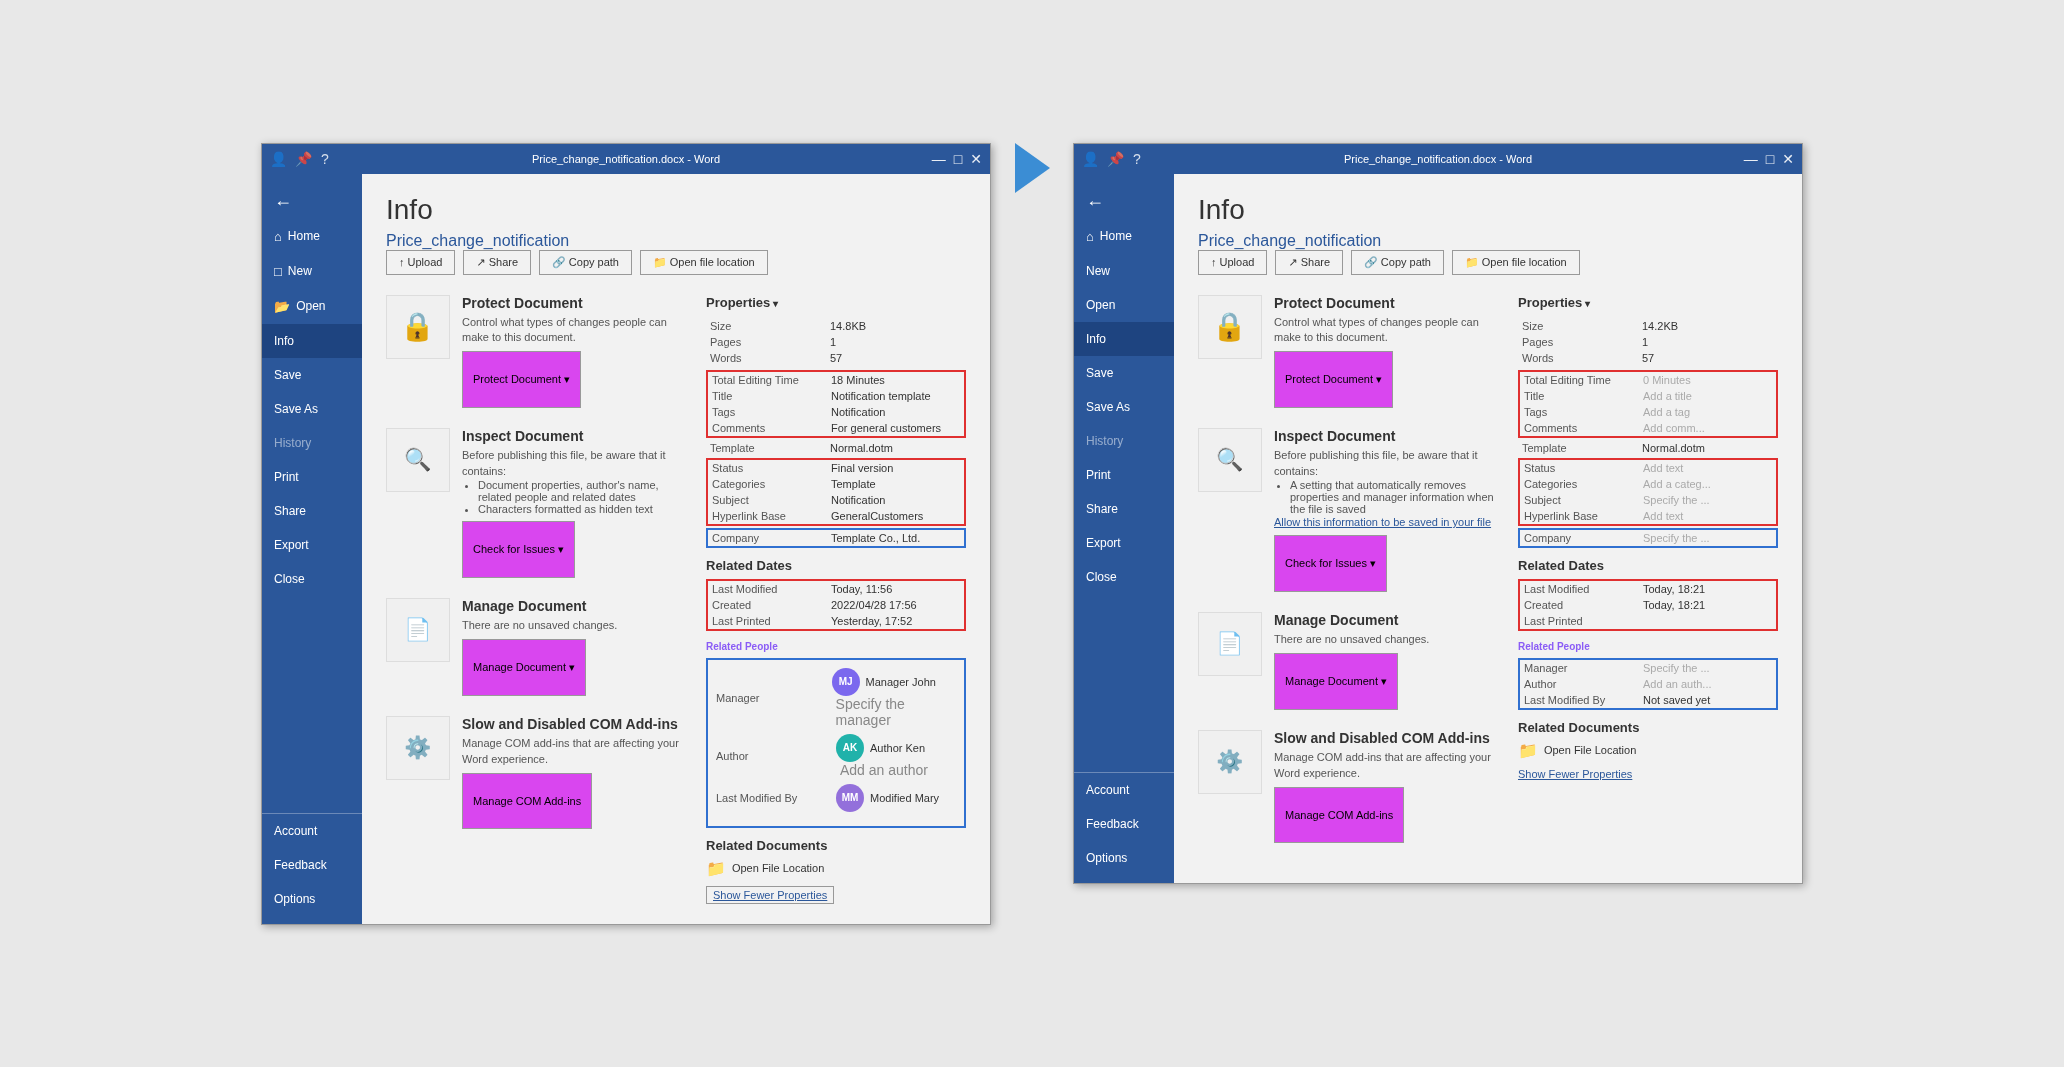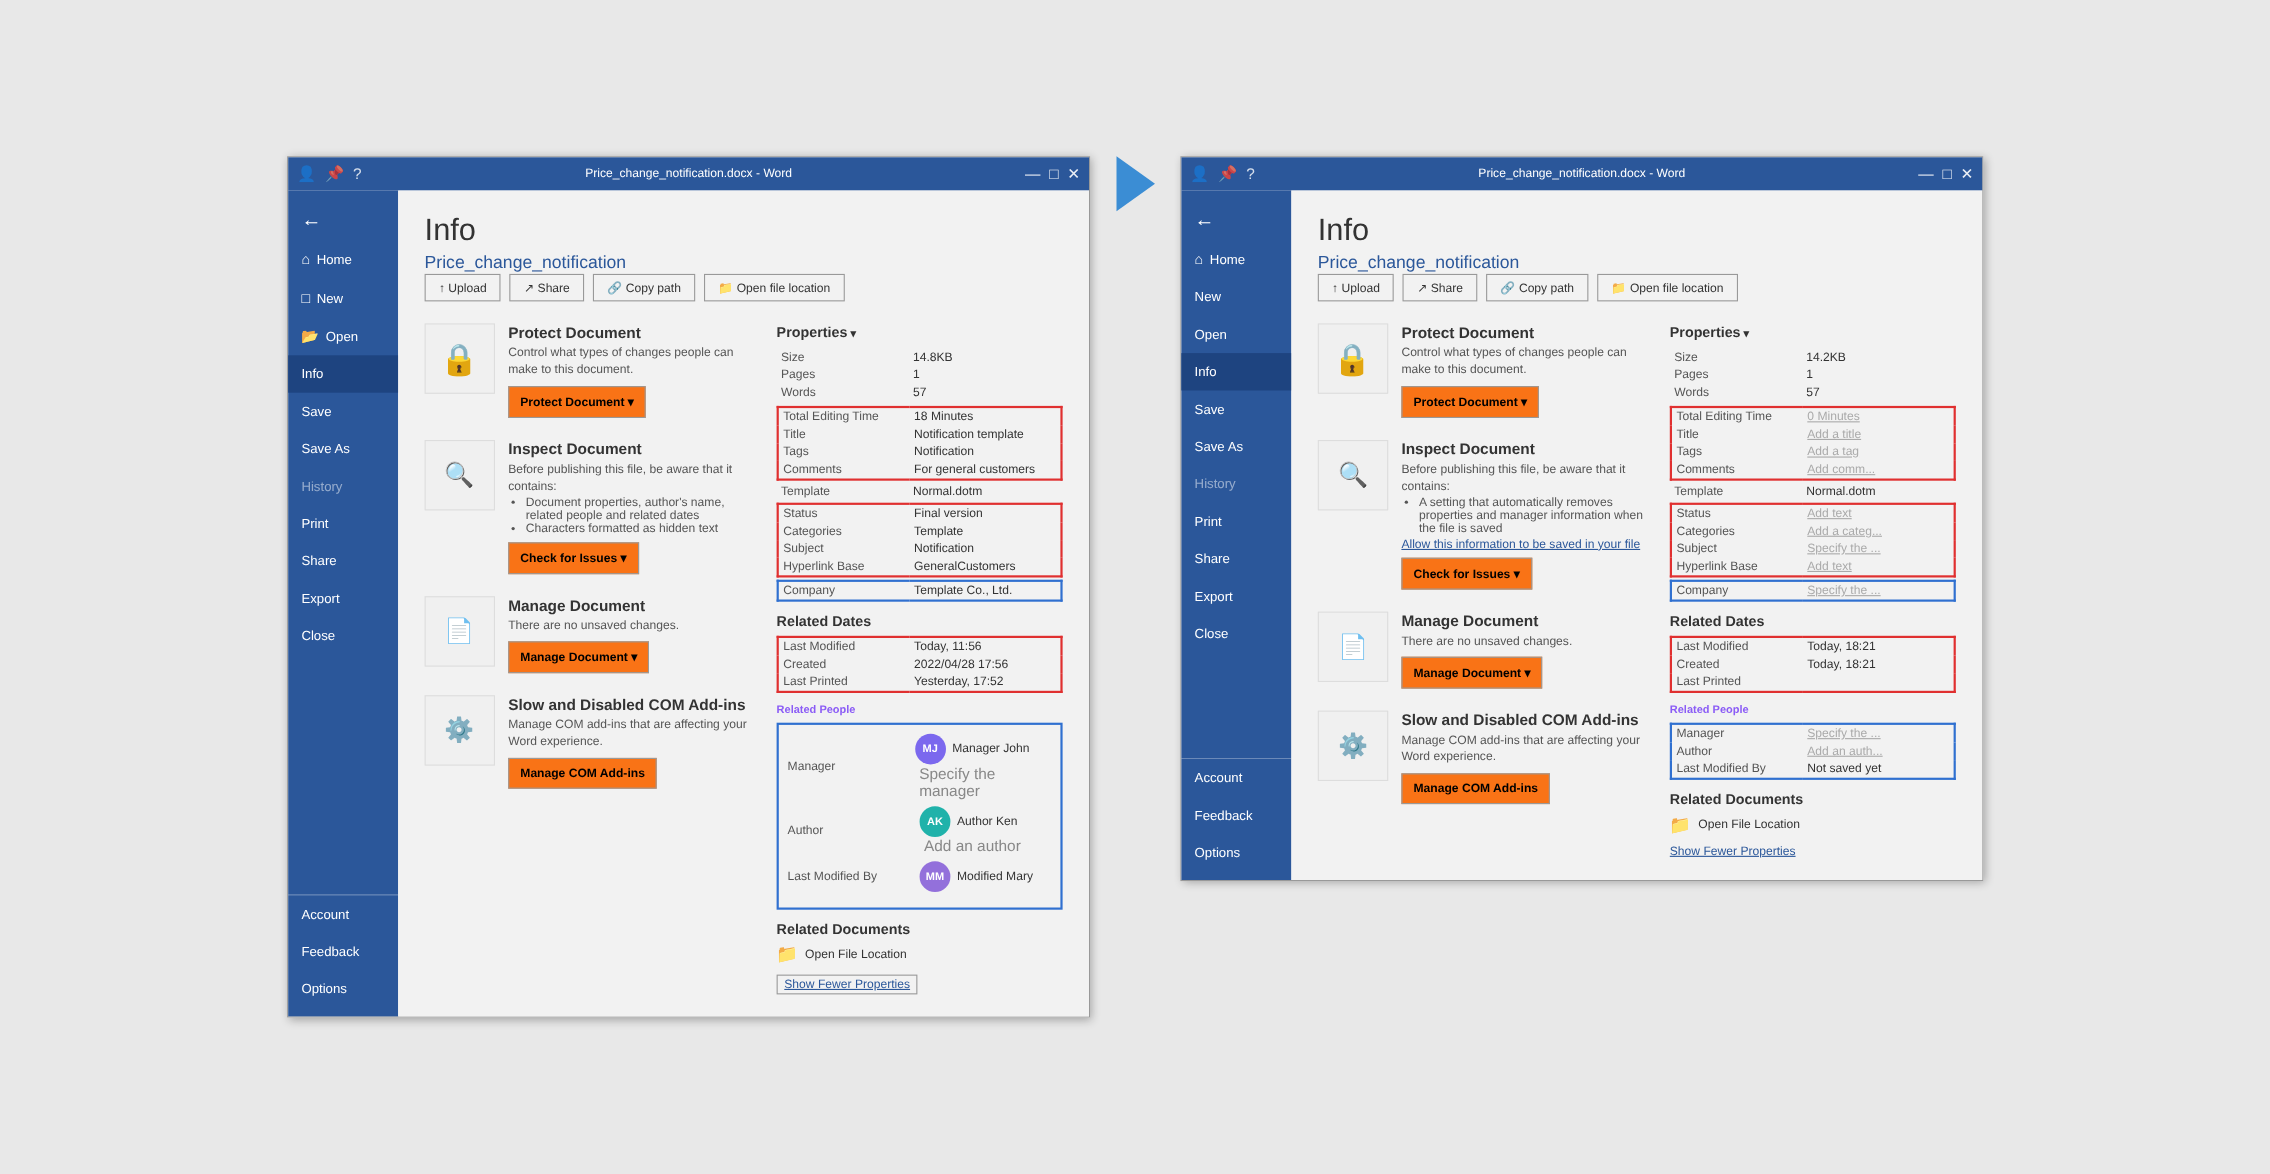--- a/index.html
+++ b/index.html
@@ -176,26 +176,25 @@
       color: #555;
     }
     .section-content .link-blue {
       color: #2b579a;
       text-decoration: underline;
       cursor: pointer;
       font-size: 11px;
     }
     .section-content .btn-dropdown {
       margin-top: 6px;
-      padding: 7px 10px;
+      padding: 21px 10px;
       border: 1px solid #999;
-      background: #f97316;
-      cursor: pointer;
-      font-size: 11px;
-      font-weight: bold;
+      background: #d946ef;
+      cursor: pointer;
+      font-size: 11px;
     }
     .properties-header {
       font-size: 13px;
       font-weight: 600;
       color: #333;
       margin-bottom: 8px;
       cursor: pointer;
     }
     .properties-header:after {
       content: ' ▾';
@@ -327,21 +326,20 @@
     .arrow {
       width: 0;
       height: 0;
       border-top: 25px solid transparent;
       border-bottom: 25px solid transparent;
       border-left: 35px solid #3b8dd4;
     }
     .prop-placeholder {
       color: #aaa;
       font-style: normal;
-      text-decoration: underline;
     }
   </style>
 </head>
 <body>
 
 <div class="outer-container">
 
   <div class="word-window">
     <div class="title-bar" style="position:relative;">
       <div class="title-bar-icons">

